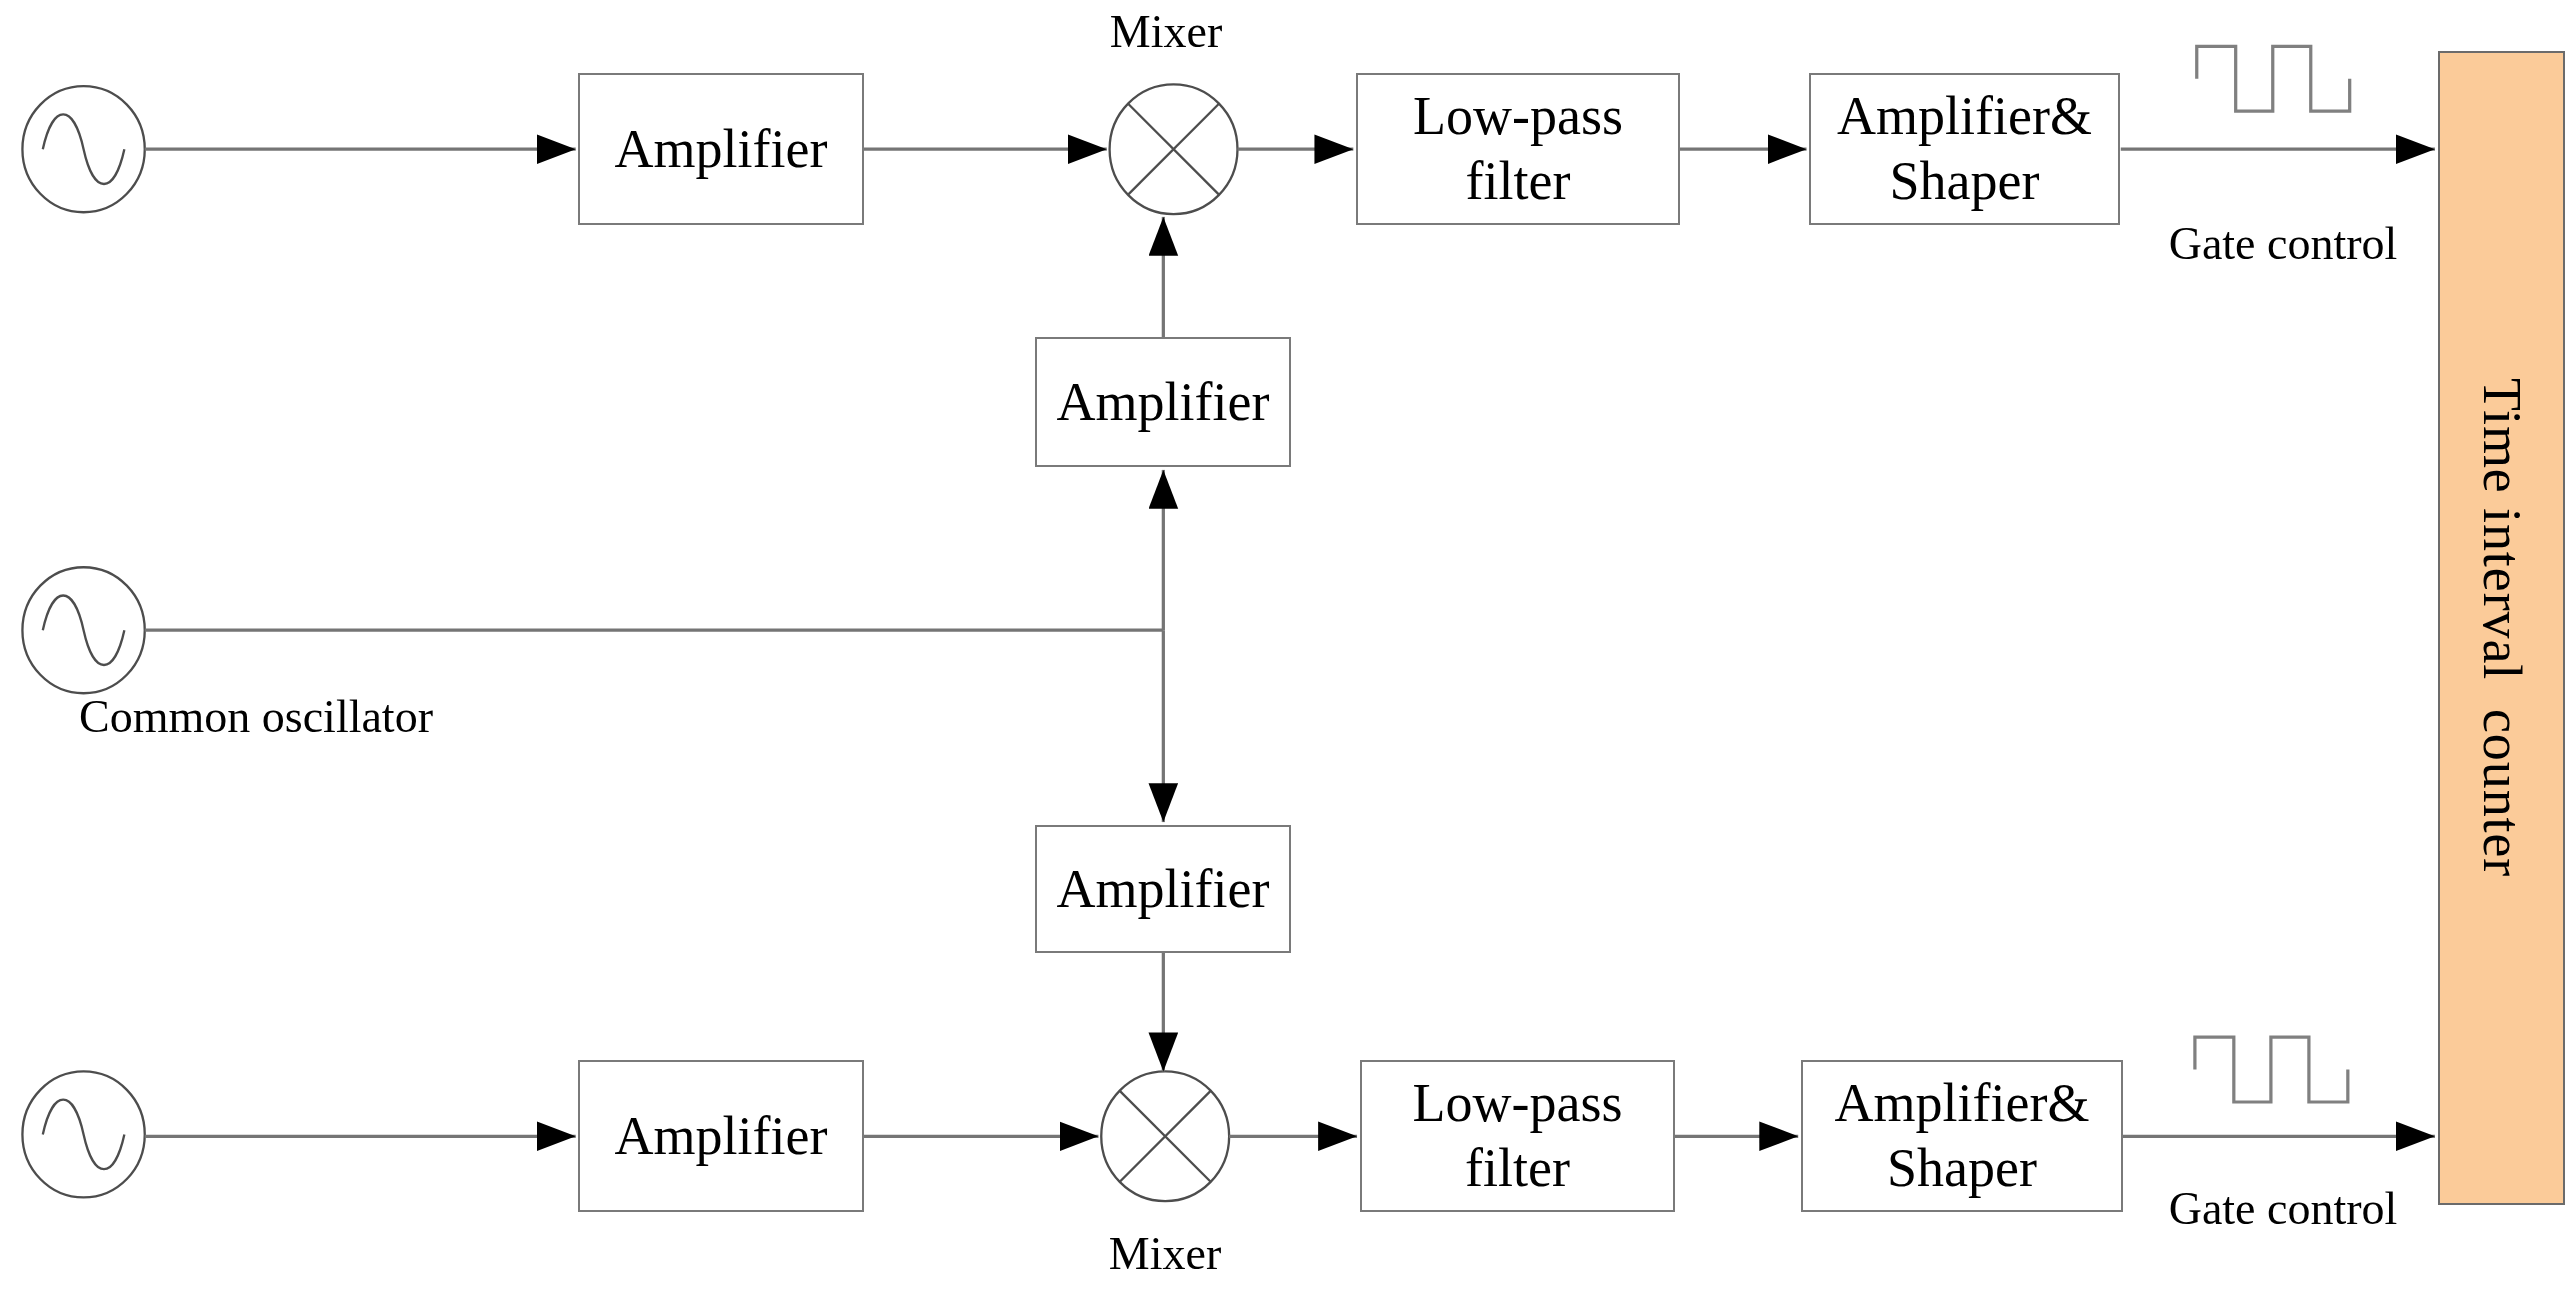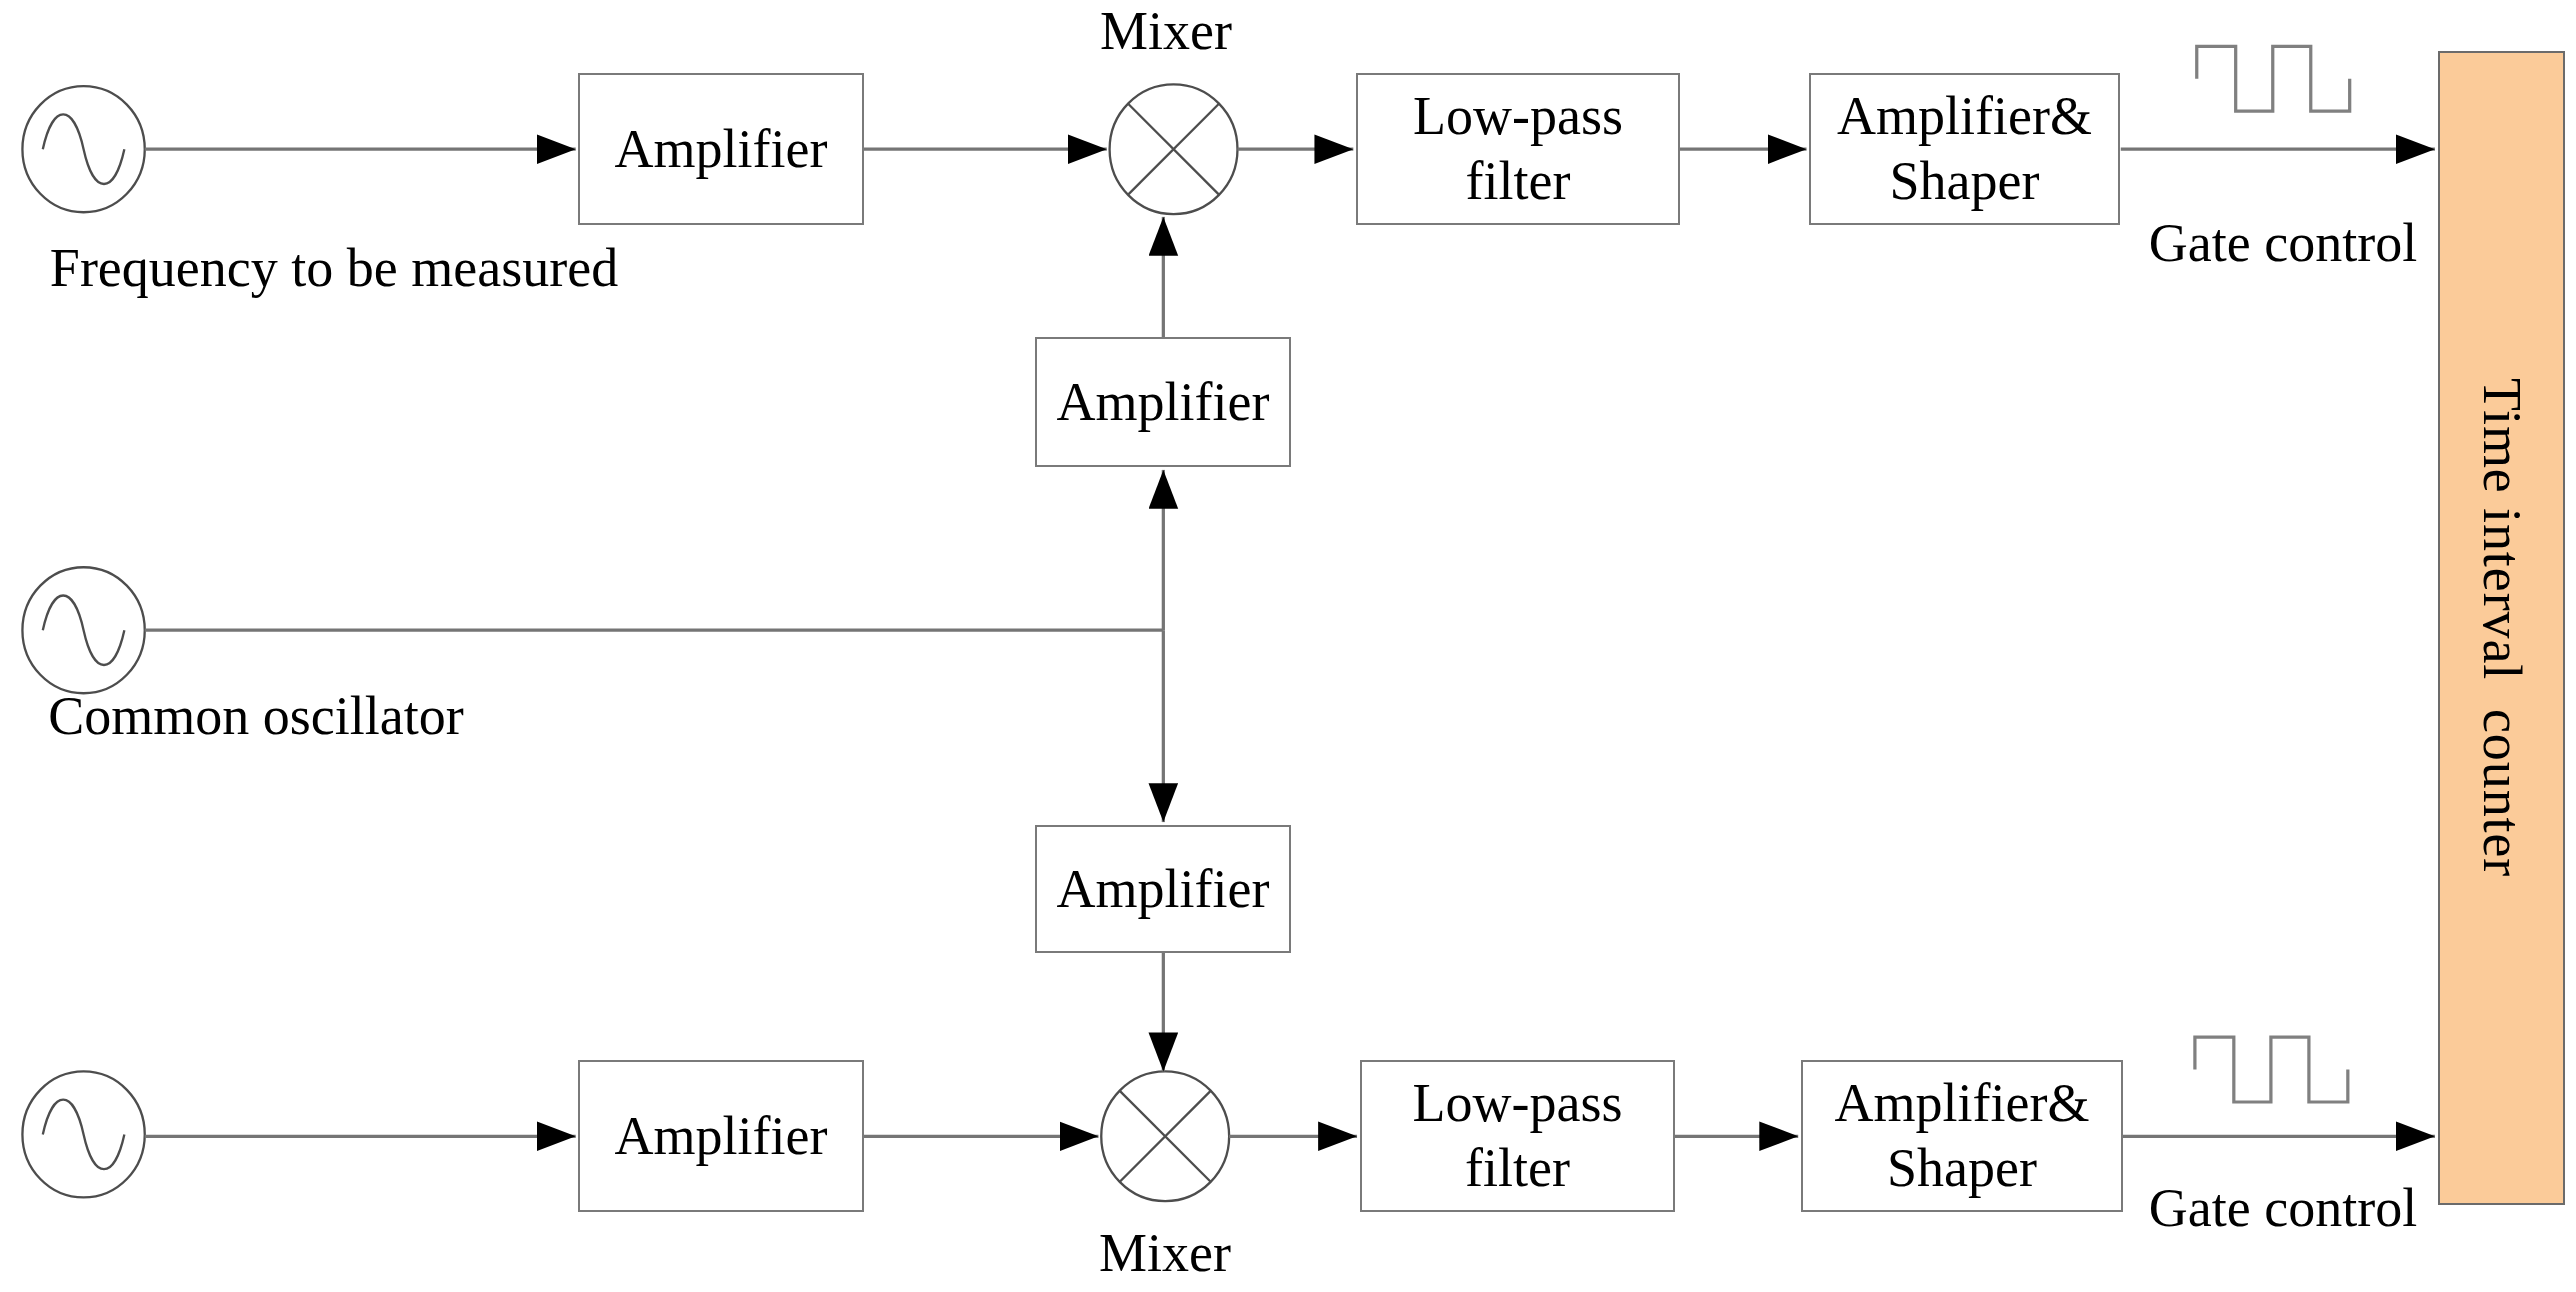--- a/index.html
+++ b/index.html
@@ -22,21 +22,21 @@
     flex-direction:column;
     align-items:center;
     justify-content:center;
     font-size:54px;
     line-height:65px;
     text-align:center;
     white-space:nowrap;
   }
   .label{
     position:absolute;
-    font-size:54px;
+    font-size:46px;
     line-height:65px;
     text-align:right;
     white-space:nowrap;
     transform:translate(-50%,-50%);
     font-family:Liberation Serif, serif;
   }
   .counter{
     position:absolute;
     left:2438px; top:51px;
     width:127px; height:1154px;
@@ -149,21 +149,20 @@
 
   <div class="block" style="left:1801px;top:1060px;width:322px;height:152px;">
     <div>Amplifier&amp;</div>
     <div>Shaper</div>
   </div>
 
   <div class="counter">
     <div class="counter-label">Time interval  counter</div>
   </div>
 
-  <div class="label" style="left:334px;top:268px;">Frequency to be measured</div>
   <div class="label" style="left:256px;top:716px;">Common oscillator</div>
 
   <div class="label" style="left:1166px;top:31px;">Mixer</div>
   <div class="label" style="left:1165px;top:1253px;">Mixer</div>
 
   <div class="label" style="left:2283px;top:243px;">
     <div>Gate control</div>
   </div>
 
   <div class="label" style="left:2283px;top:1208px;">

